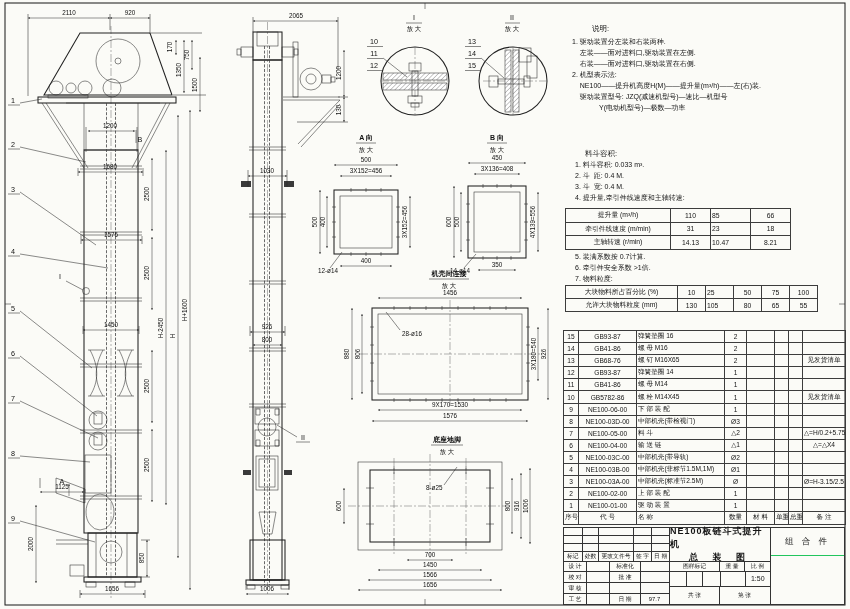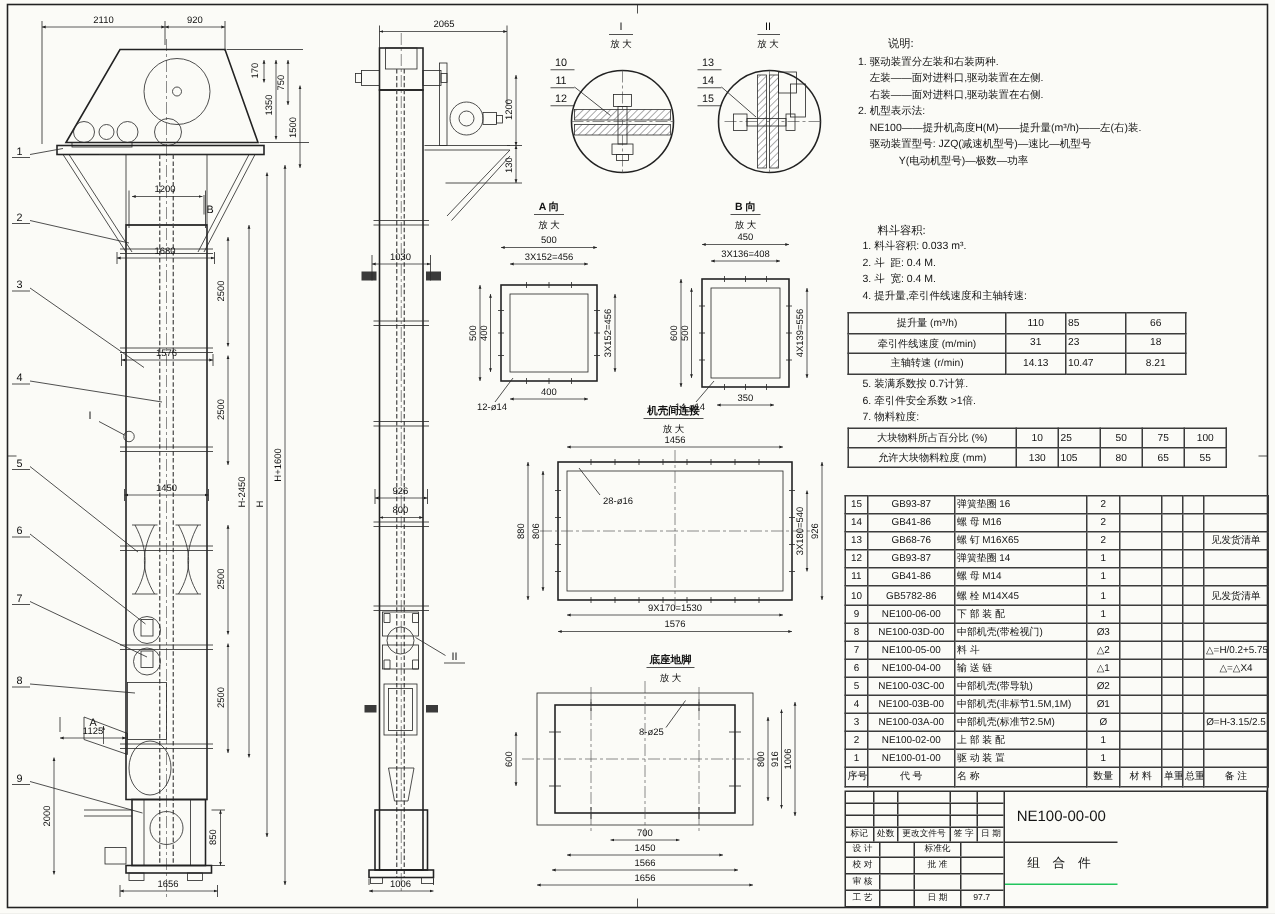--- a/index.html
+++ b/index.html
@@ -646,20 +646,41 @@
       <div class="tb-cell" style="width:30px"></div>
       <div class="tb-cell" style="width:27px"></div>
     </div>
     <div class="tb-row" style="height:10px;border-bottom:none">
       <div class="tb-cell" style="width:22px">工 艺</div>
       <div class="tb-cell" style="width:22px"></div>
       <div class="tb-cell" style="width:30px">日 期</div>
       <div class="tb-cell" style="width:27px">97.7</div>
     </div>
   </div>
+  <div class="tb-mid">
+    <div class="tb-title">
+      <div>NE100板链斗式提升机</div>
+      <div style="letter-spacing:6px">总 装 图</div>
+    </div>
+    <div class="tb-row" style="height:10px">
+      <div class="tb-cell" style="width:49px">图样标记</div>
+      <div class="tb-cell" style="width:24px">重 量</div>
+      <div class="tb-cell" style="width:25px">比 例</div>
+    </div>
+    <div class="tb-row" style="height:15px">
+      <div class="tb-cell" style="width:16px"></div>
+          <div class="tb-cell" style="width:16px"></div>
+          <div class="tb-cell" style="width:17px"></div>
+      <div class="tb-cell" style="width:24px"></div>
+      <div class="tb-cell" style="width:25px;font-size:7px">1:50</div>
+    </div>
+    <div class="tb-row" style="height:18px;border-bottom:none">
+      <div class="tb-cell" style="width:49px">共  张</div>
+      <div class="tb-cell" style="width:49px">第  张</div>
+    </div>
+  </div>
   <div class="tb-right">
-    <div class="tb-no">NE100-00-00</div>
     <div class="tb-part">组 合 件</div>
     <div style="flex:1"></div>
   </div>
 </div>
 
 </div>
 
 </body></html>

